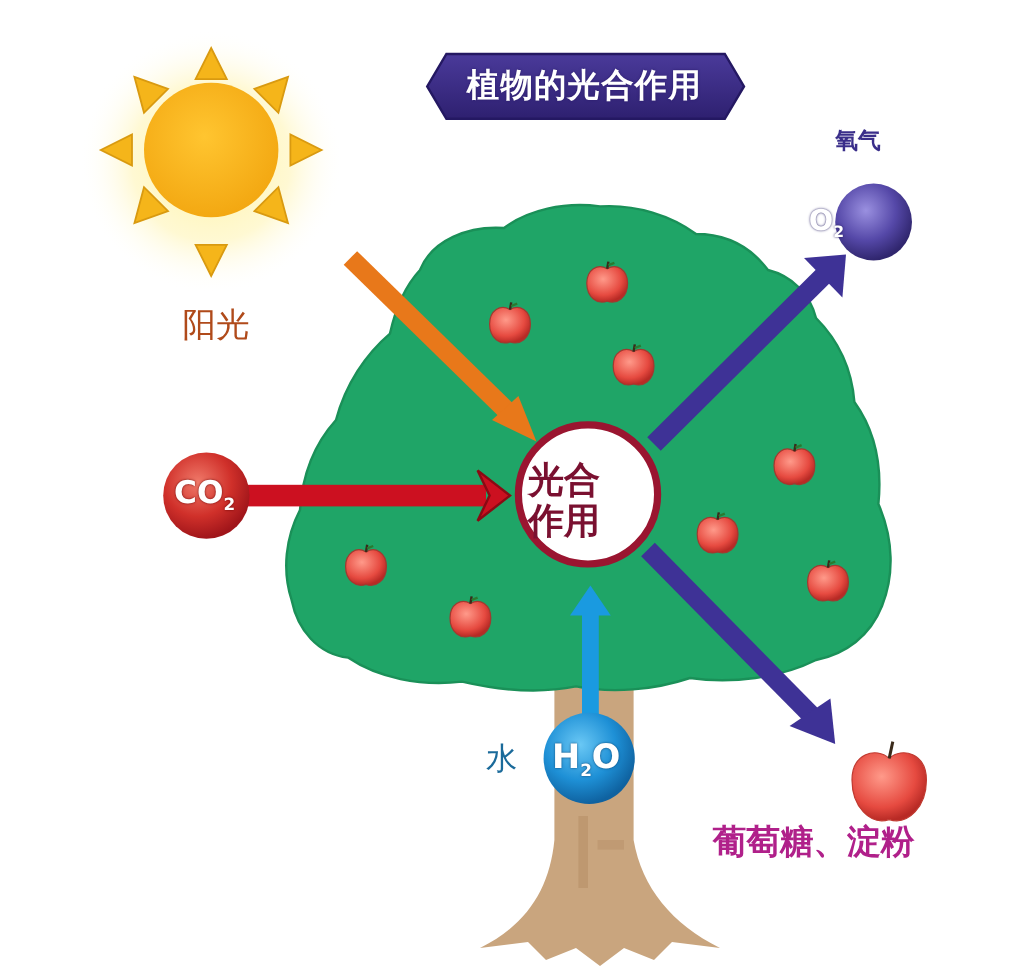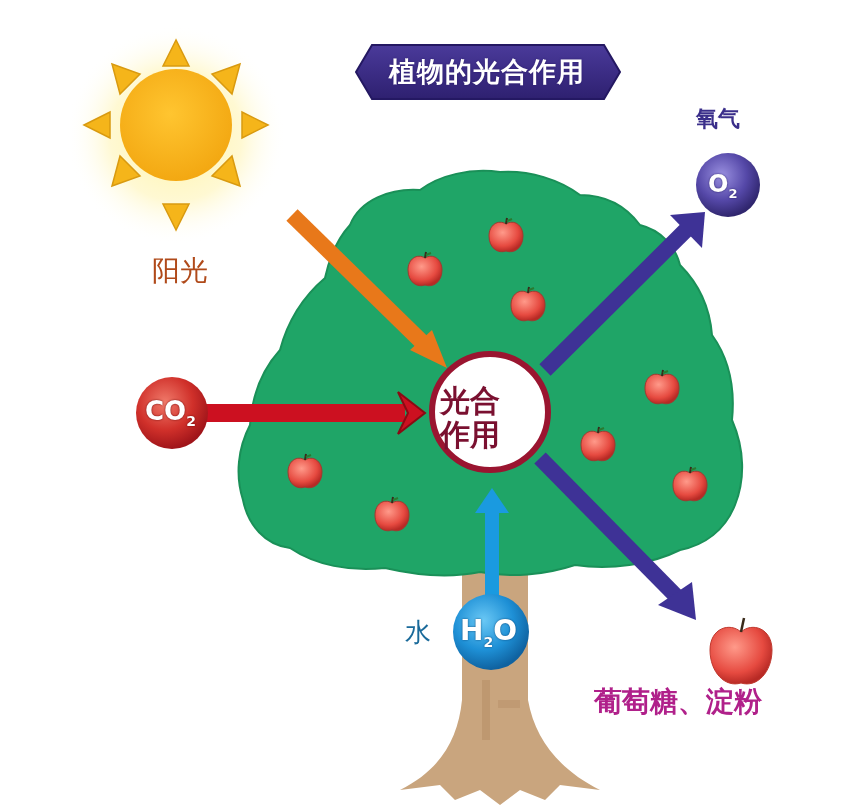--- a/index.html
+++ b/index.html
@@ -151,23 +151,23 @@
 
 <div class="title-banner">
   <div class="title-text">植物的光合作用</div>
 </div>
 
 <div class="lbl" style="left:152px;top:252px;font-size:28px;color:#b04a1a;font-weight:normal;">阳光</div>
 
 
 <div class="lbl" style="left:145px;top:396px;font-size:26px;color:#fff;text-shadow:0 0 2px #600;"><span>CO</span><sub style="font-size:14px">2</sub></div>
 
-<div class="lbl" style="left:696px;top:104px;font-size:22px;color:#3a2e8a;">氧气</div>
+<div class="lbl" style="left:696px;top:104px;font-size:19px;color:#3a2e8a;">氧气</div>
 
-<div class="lbl" style="left:708px;top:170px;font-size:24px;color:#fff;text-shadow:0 0 2px #201860;text-align:center;"><span>O</span><sub style="font-size:13px">2</sub></div>
+<div class="lbl" style="left:674px;top:170px;font-size:24px;color:#fff;text-shadow:0 0 2px #201860;text-align:center;"><span>O</span><sub style="font-size:13px">2</sub></div>
 
 <div class="center-text">
   <div>光合</div>
   <div>作用</div>
 </div>
 
 <div class="lbl" style="left:405px;top:615px;font-size:26px;color:#1a6a9a;font-weight:normal;">水</div>
 
 <div class="lbl" style="left:460px;top:614px;font-size:28px;color:#fff;text-shadow:0 0 2px #0a4070;"><span>H</span><sub style="font-size:14px">2</sub><span>O</span></div>
 

